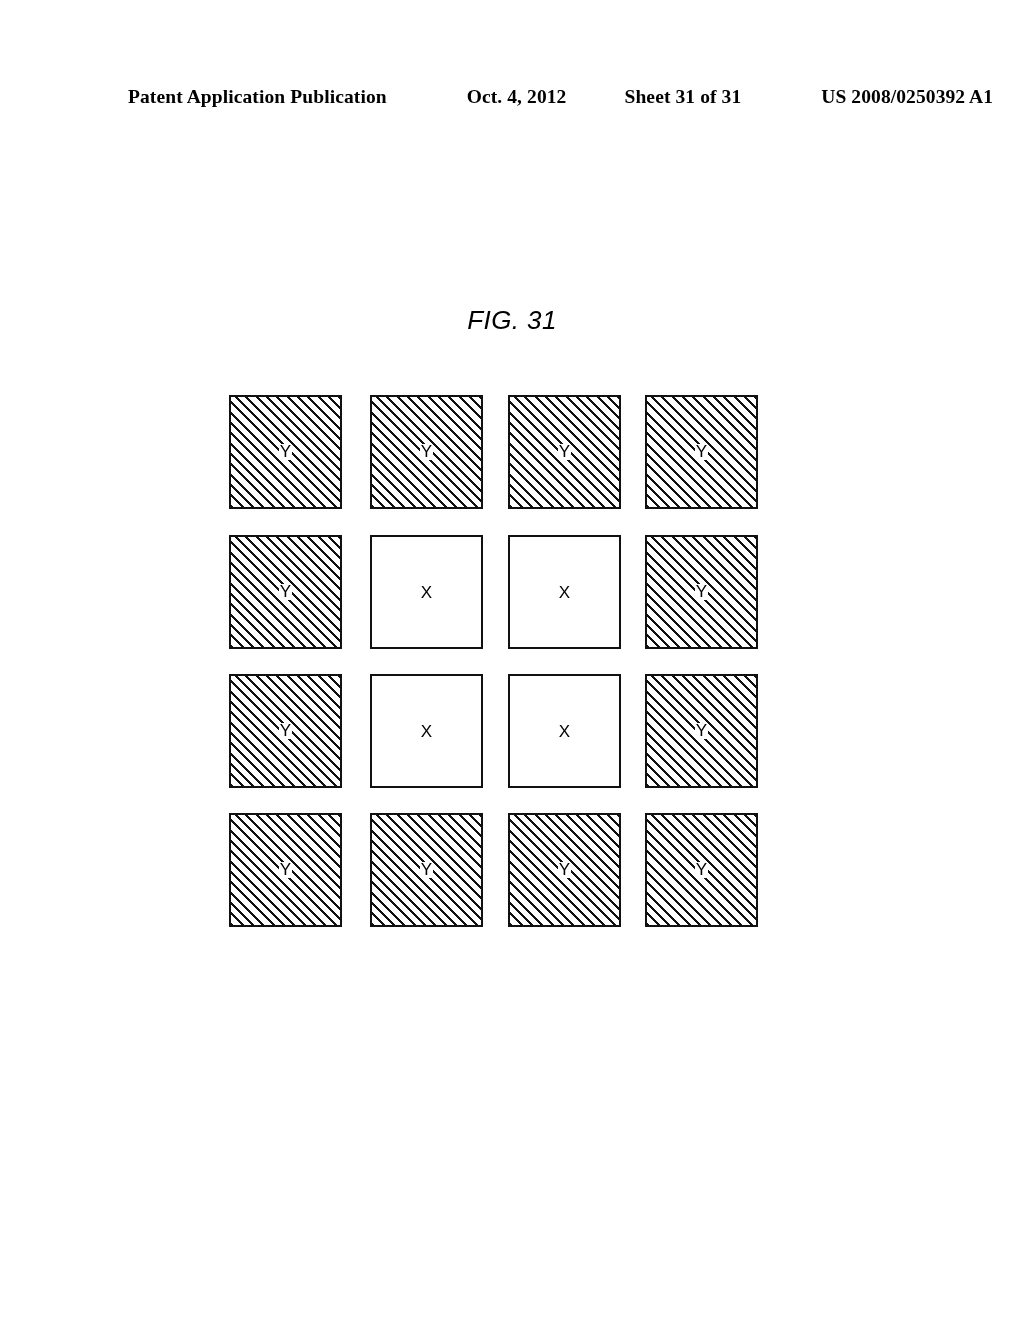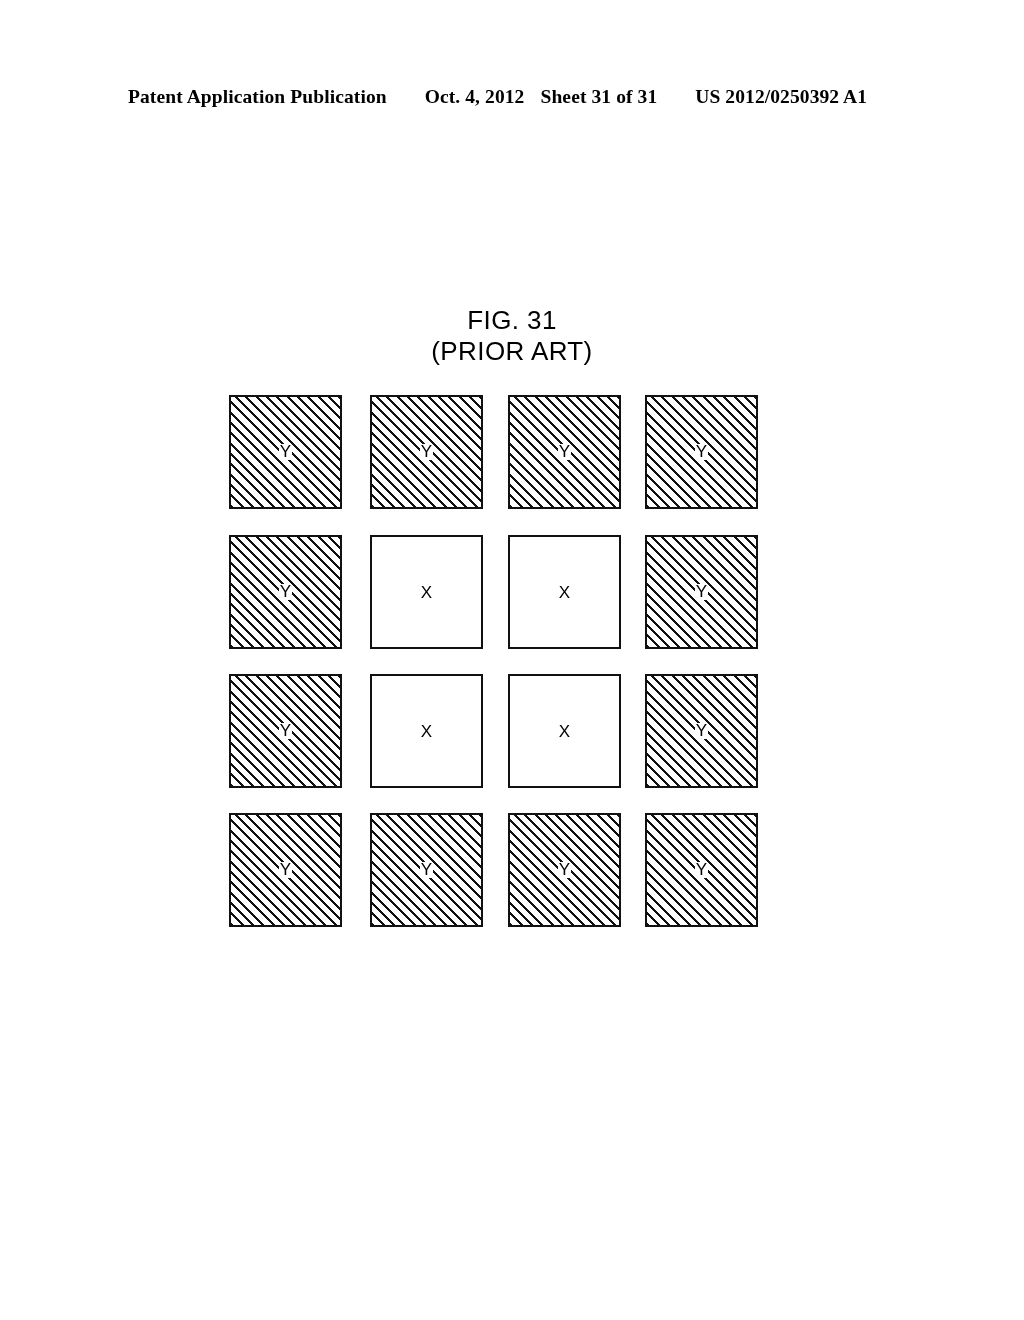--- a/index.html
+++ b/index.html
@@ -24,39 +24,40 @@
     left: 128px;
     width: 768px;
     height: 26px;
     display: flex;
     align-items: baseline;
     font-family: "Liberation Serif", serif;
     font-weight: bold;
     font-size: 19.5px;
     letter-spacing: 0.1px;
     white-space: nowrap;
+    gap: 42px;
   }
   #page-header .hdr-pub   { margin-right: 38px; }
   #page-header .hdr-date  { margin-right: 16px; }
   #page-header .hdr-sheet { margin-right: 38px; text-align: center; }
   #page-header .hdr-num   { }
 
   
   #fig-caption {
     position: absolute;
     top: 305px;
     left: 0;
     width: 1024px;
     text-align: center;
     font-family: "Liberation Sans", sans-serif;
     font-size: 26px;
     line-height: 31px;
     letter-spacing: 0.4px;
   }
-  #fig-caption .cap-line { display: block; }
+  #fig-caption .cap-line { display: block; font-style: italic; }
 
   
   #fig-grid {
     position: absolute;
     left: 229px;
     top: 395px;
     width: 528px;
     height: 533px;
   }
   .grid-row {
@@ -122,26 +123,25 @@
     line-height: 0.95;
   }
 </style>
 </head>
 <body>
 
 <div id="page-header">
   <span class="hdr-pub">Patent Application Publication</span>
   <span class="hdr-date">Oct. 4, 2012</span>
   <span class="hdr-sheet">Sheet 31 of 31</span>
-  <span class="hdr-num">US 2012/0250392 A1</span>
+  <span class="hdr-num">US 2008/0250392 A1</span>
 </div>
 
 <div id="fig-caption">
   <span class="cap-line">FIG. 31</span>
-  <span class="cap-line">(PRIOR ART)</span>
 </div>
 
 <div id="fig-grid">
 
   <div class="grid-row r0">
     <div class="cell c0 hatched">
       <span class="cell-label">
           <span class="glyph">Y</span>
         </span>
     </div>

